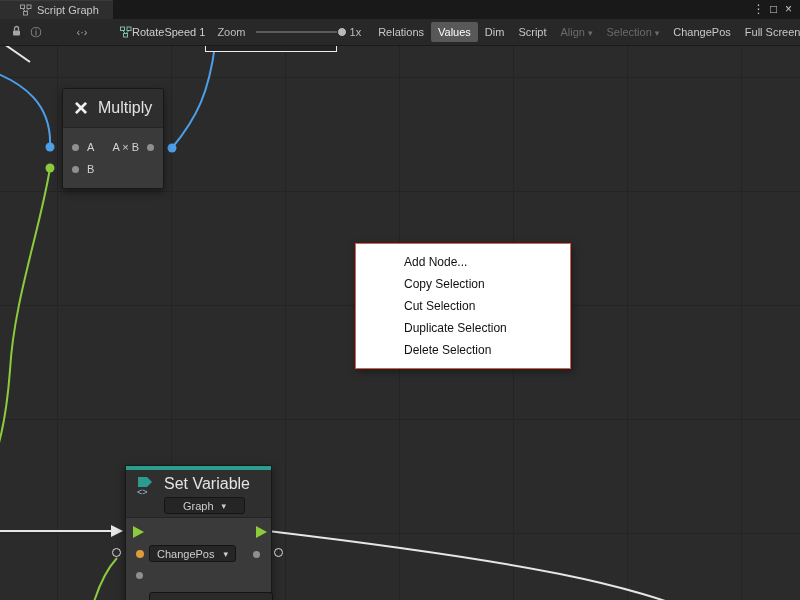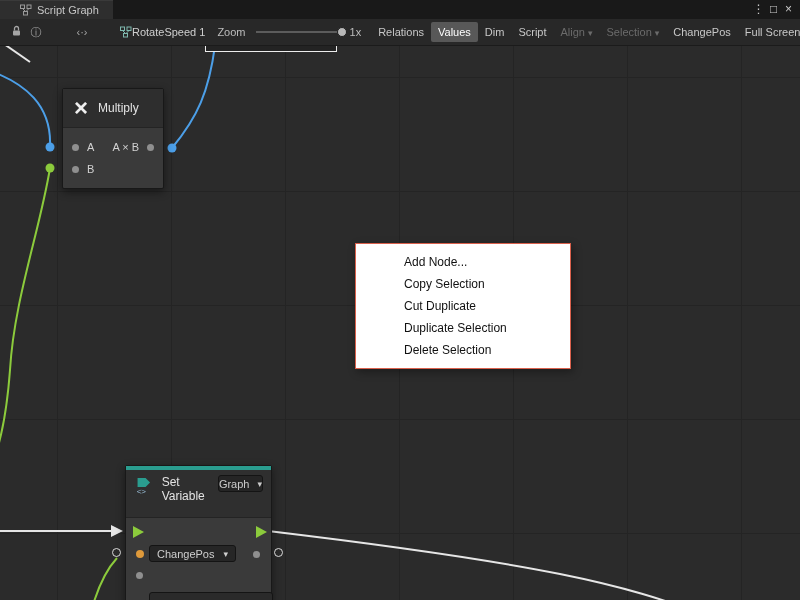--- a/index.html
+++ b/index.html
@@ -39,39 +39,39 @@
   .edges{position:absolute;left:0;top:0;width:800px;height:555px;pointer-events:none;}
 
   .partial-node{position:absolute;left:205px;top:-12px;width:130px;height:17px;
                 background:#232323;border:1px solid #EDEDED;}
 
   
   .node{position:absolute;background:#3A3A3A;border:1px solid #181818;border-radius:2px;
         box-shadow:0 3px 8px rgba(0,0,0,.45);}
   .node-header{background:#2E2E2E;display:flex;align-items:center;padding:4px 8px;gap:7px;
                border-bottom:1px solid #242424;}
-  .node-title{font-size:12px;color:#E3E3E3;}
+  .node-title{font-size:16px;color:#E3E3E3;}
   .dot{width:7px;height:7px;border-radius:50%;background:#8F8F8F;flex:none;}
 
   
   .multiply-node{left:62px;top:43px;width:100px;}
   .x-icon{font-size:24px;font-weight:bold;color:#EFEFEF;line-height:30px;width:20px;text-align:center;}
   .node-body{padding:8px 0;}
   .port-row{display:flex;align-items:center;height:22px;padding:0 9px;gap:8px;
             font-size:11px;color:#D2D2D2;}
   .spacer{flex:1;}
 
   
   .setvar-node{left:125px;top:420px;width:145px;height:186px;}
   .accent{height:4px;background:#2A9D8F;}
   .sv-header{background:#2F2F2F;height:48px;display:flex;padding:5px 8px 0;gap:8px;
              box-sizing:border-box;border-bottom:1px solid #242424;}
-  .sv-col{display:flex;gap:4px;}
+  .sv-col{display:flex;flex-direction:column;gap:4px;}
   .mini-dd{display:inline-flex;align-items:center;gap:5px;background:#252525;border:1px solid #141414;
-           border-radius:3px;padding:0 0;font-size:11px;color:#CCCCCC;height:15px;width:max-content;}
+           border-radius:3px;padding:0 18px;font-size:11px;color:#CCCCCC;height:15px;width:max-content;}
   .sv-body{position:relative;height:130px;}
   .arrow{width:0;height:0;border-top:6px solid transparent;border-bottom:6px solid transparent;
          border-left:11px solid #8CCB3C;position:absolute;}
   .arrow-in{left:7px;top:8px;}
   .arrow-out{right:4px;top:8px;}
   .orange-dot{position:absolute;left:10px;top:32px;width:8px;height:8px;border-radius:50%;background:#DF9A3B;}
   .var-dd{position:absolute;left:23px;top:27px;height:17px;box-sizing:border-box;
           display:flex;align-items:center;gap:6px;background:#262626;border:1px solid #141414;
           border-radius:3px;padding:0 7px;font-size:11px;color:#CFCFCF;}
   .right-dot{position:absolute;right:11px;top:33px;width:7px;height:7px;border-radius:50%;background:#8F8F8F;}
@@ -214,18 +214,18 @@
       <span class="partial-dd"></span>
     </div>
   </div>
 
   <span class="ring ring-left"></span>
   <span class="ring ring-right"></span>
 
   <div class="ctx">
     <div class="ctx-item">Add Node...</div>
     <div class="ctx-item">Copy Selection</div>
-    <div class="ctx-item">Cut Duplicate</div>
+    <div class="ctx-item">Cut Selection</div>
     <div class="ctx-item">Duplicate Selection</div>
     <div class="ctx-item">Delete Selection</div>
   </div>
 
 </div>
 
 </body></html>

